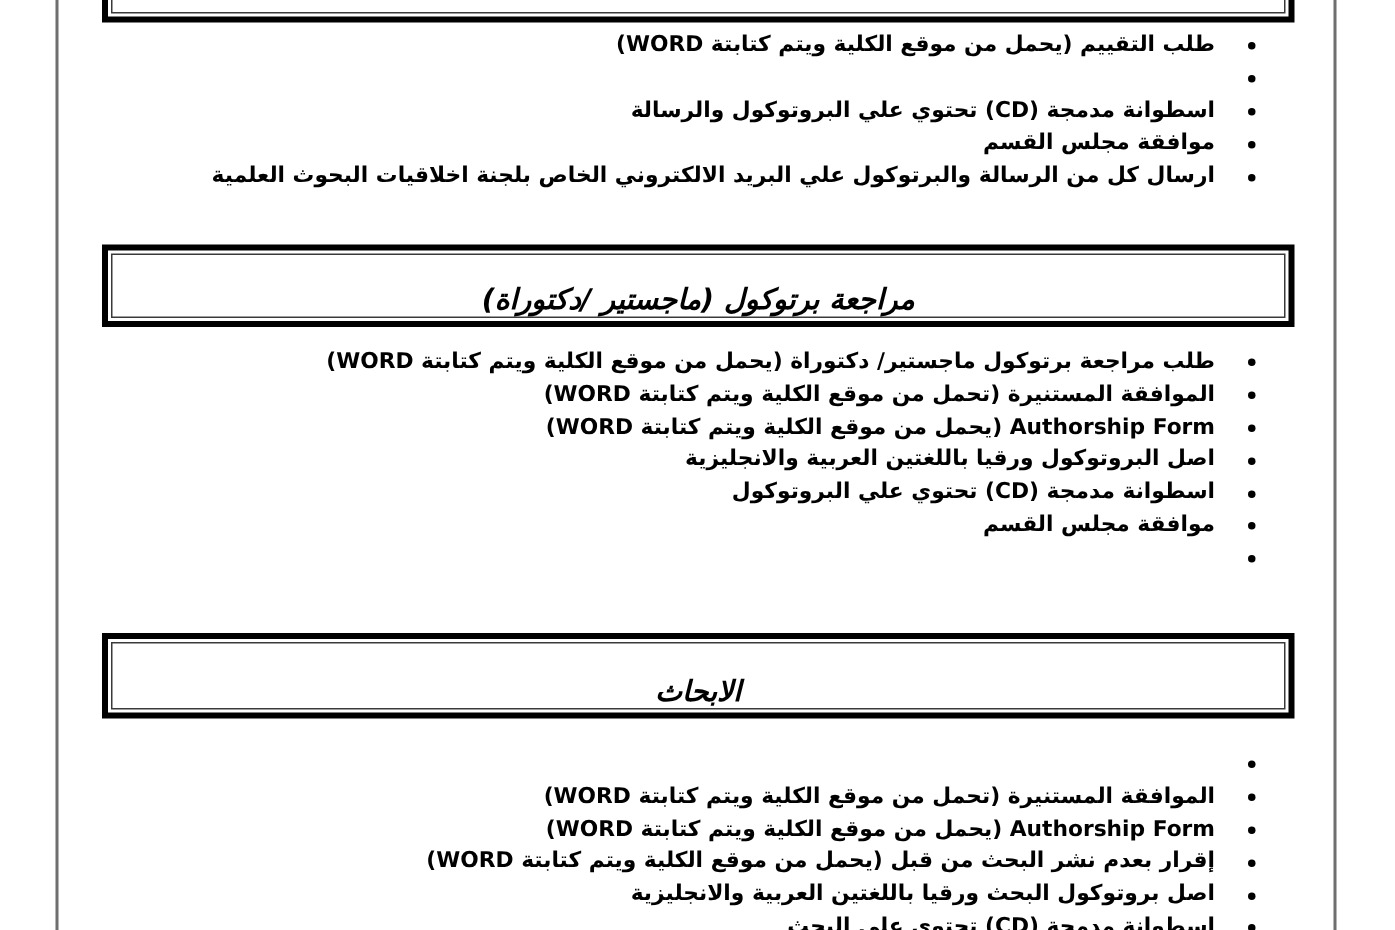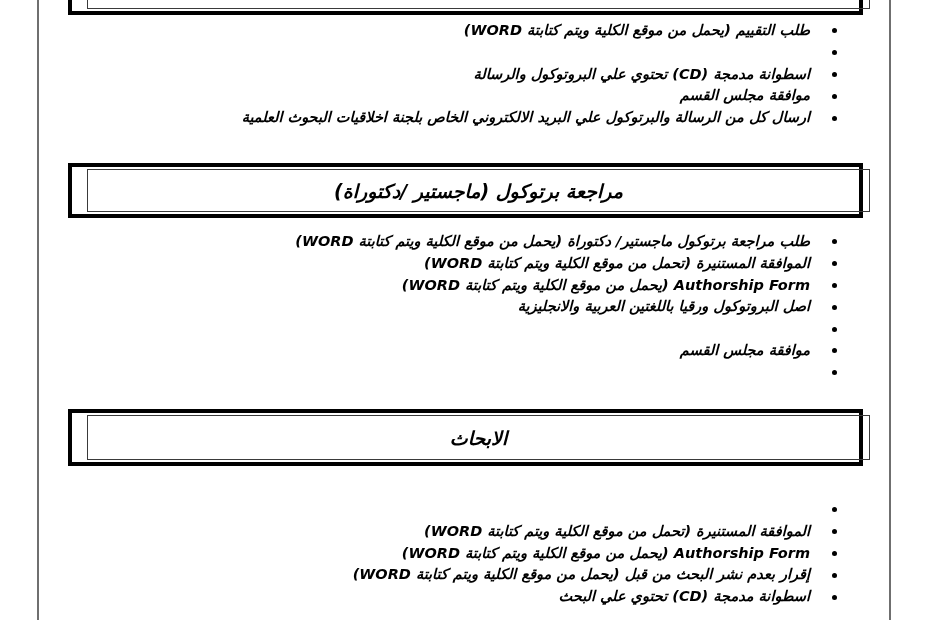--- a/index.html
+++ b/index.html
@@ -31,27 +31,26 @@
     border: 4px solid #000;
     padding: 2px;
     background: #fff;
   }
   .dbox-inner {
     box-sizing: border-box;
     width: 100%;
     height: 100%;
     border: 1px solid #3a3a3a;
     display: flex;
-    align-items: center;
+    align-items: flex-end;
     justify-content: center;
-    margin-left: 13px;
   }
   .box-top   { top: -45px; height: 60px; }
   .box-mid   { top: 163px; height: 55px; }
-  .box-low   { top: 409px; height: 57px; }
+  .box-low   { top: 422px; height: 57px; }
 
   .section-title {
     font-size: 19px;
     font-weight: bold;
     font-style: italic;
     direction: rtl;
     white-space: nowrap;
   }
 
   .blist {
@@ -65,21 +64,20 @@
   }
   .blist li {
     position: relative;
     padding-right: 28px;
     height: 21.8px;
     line-height: 21.8px;
     font-size: 14.5px;
     font-weight: bold;
     white-space: nowrap;
     text-align: right;
-    font-style: italic;
   }
   .bullet {
     position: absolute;
     right: 1px;
     top: 50%;
     margin-top: -2.5px;
     width: 5px;
     height: 5px;
     border-radius: 50%;
     background: #000;
@@ -110,31 +108,32 @@
   <div class="dbox box-mid">
     <div class="dbox-inner">
       <span class="section-title">مراجعة برتوكول (ماجستير /دكتوراة)</span>
     </div>
   </div>
   <ul class="blist list-2">
       <li><span class="bullet"></span><span>طلب مراجعة برتوكول ماجستير/ دكتوراة  (يحمل من موقع الكلية ويتم كتابتة WORD)</span></li>
       <li><span class="bullet"></span><span>الموافقة المستنيرة (تحمل من موقع الكلية ويتم كتابتة WORD)</span></li>
       <li><span class="bullet"></span><span>Authorship Form (يحمل من موقع الكلية ويتم كتابتة WORD)</span></li>
       <li><span class="bullet"></span><span>اصل البروتوكول ورقيا باللغتين العربية والانجليزية</span></li>
-      <li><span class="bullet"></span></li>
+      <li><span class="bullet"></span><span>اسطوانة مدمجة (CD) تحتوي علي البروتوكول</span></li>
       <li><span class="bullet"></span><span>موافقة مجلس القسم</span></li>
       <li><span class="bullet"></span></li>
     </ul>
 
   <div class="dbox box-low">
     <div class="dbox-inner">
       <span class="section-title">الابحاث</span>
     </div>
   </div>
   <ul class="blist list-3">
       <li><span class="bullet"></span></li>
       <li><span class="bullet"></span><span>الموافقة المستنيرة (تحمل من موقع الكلية ويتم كتابتة WORD)</span></li>
       <li><span class="bullet"></span><span>Authorship Form (يحمل من موقع الكلية ويتم كتابتة WORD)</span></li>
       <li><span class="bullet"></span><span>إقرار بعدم نشر البحث من قبل (يحمل من موقع الكلية ويتم كتابتة WORD)</span></li>
+      <li><span class="bullet"></span><span>اصل بروتوكول البحث ورقيا باللغتين العربية والانجليزية</span></li>
       <li><span class="bullet"></span><span>اسطوانة مدمجة (CD) تحتوي علي البحث</span></li>
     </ul>
 
 </div>
 
 </body></html>

